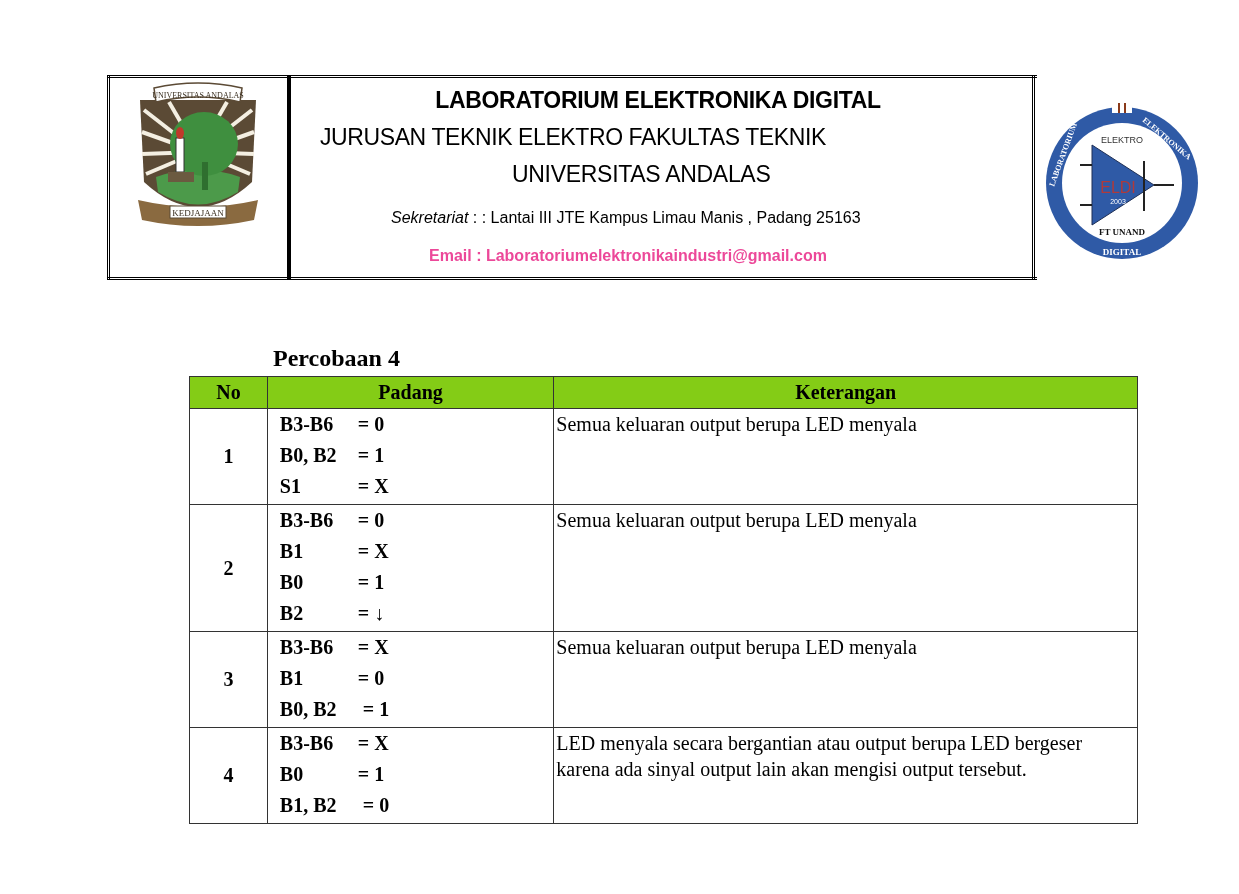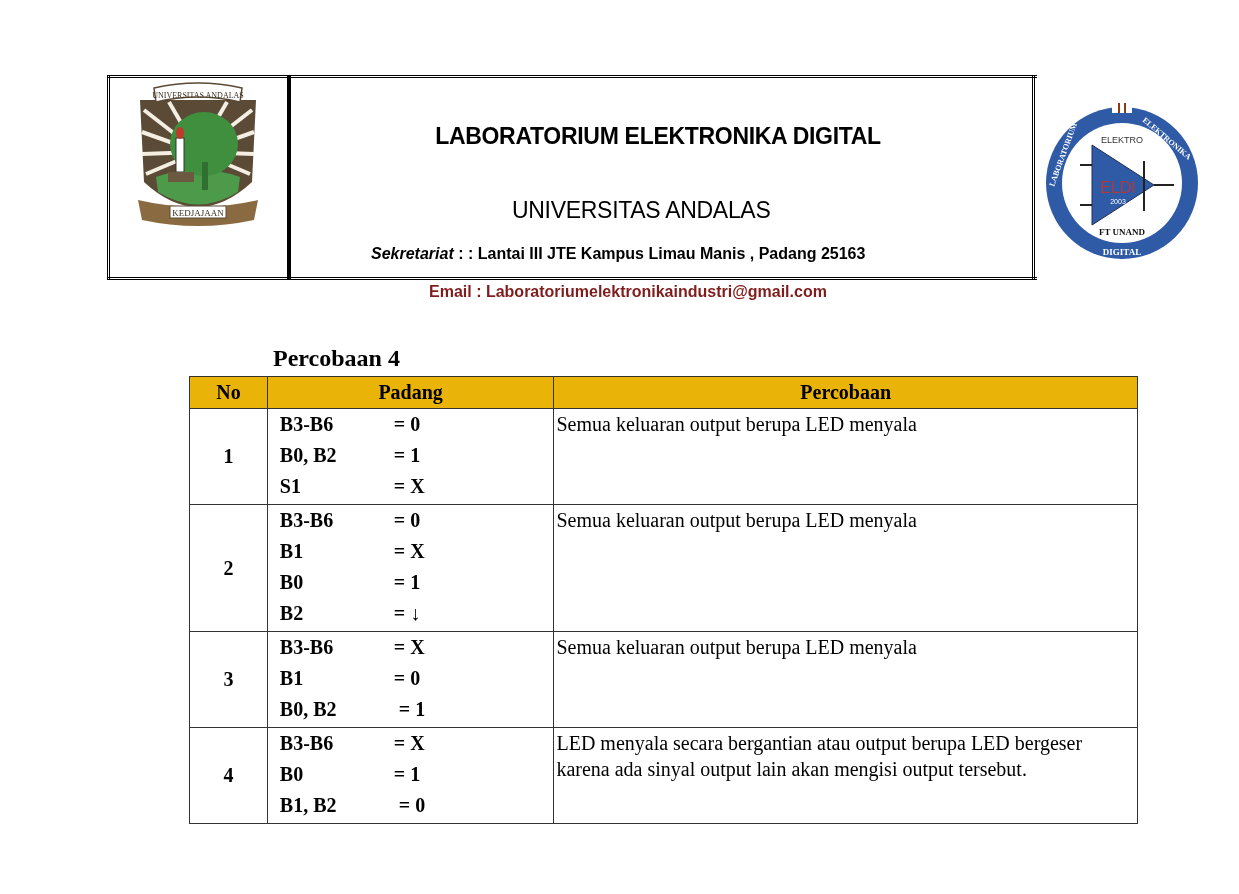--- a/index.html
+++ b/index.html
@@ -9,41 +9,41 @@
   .letterhead { position:absolute; left:107px; top:75px; width:920px; height:205px; }
   .lh-outer { position:absolute; left:0; top:0; right:-10px; bottom:0; border-top:3px double #000; border-bottom:3px double #000; }
   .lh-cell { position:absolute; top:0; bottom:0; border-left:3px double #000; }
   .cell-left { left:0; width:178px; border-right:3px double #000; }
   .cell-mid { left:180px; width:742px; border-right:3px double #000; }
   .cell-right { left:925px; width:220px; border-right:none; }
 
   .logo-unand { position:absolute; left:27px; top:7px; width:128px; height:150px; }
   .logo-lab { position:absolute; left:935px; top:28px; width:160px; height:160px; }
 
-  .lh-text { position:absolute; left:180px; width:742px; text-align:center; font-family:"Liberation Sans", sans-serif;margin-top:36px; }
+  .lh-text { position:absolute; left:180px; width:742px; text-align:center; font-family:"Liberation Sans", sans-serif; }
   .lh-title { top:12px; font-size:23px; font-weight:bold; letter-spacing:-0.3px; }
   .lh-sub1 { top:49px; font-size:23px; left:213px; text-align:left; width:auto; letter-spacing:-0.4px; }
   .lh-sub2 { top:86px; font-size:23px; left:405px; text-align:left; width:auto; letter-spacing:-0.3px; }
-  .lh-addr { top:134px; font-size:16px; font-weight:bold; left:264px; text-align:left; width:auto; }
+  .lh-addr { top:134px; font-size:16px; font-weight:normal; left:284px; text-align:left; width:auto; }
   .lh-addr i { font-style:italic; }
-  .lh-email { top:172px; font-size:16px; font-weight:bold; color:#7f1d1d; left:322px; text-align:left; width:auto; }
+  .lh-email { top:172px; font-size:16px; font-weight:bold; color:#ec4899; left:322px; text-align:left; width:auto; }
 
   
   .section-title { position:absolute; left:273px; top:345px; font-size:24px; font-weight:bold; }
 
   
   table.exp { position:absolute; left:189px; top:376px; border-collapse:collapse; width:949px; font-size:20px; }
   table.exp th, table.exp td { border:1.5px solid #333; padding:0; vertical-align:top; }
-  table.exp th { background:#eab308; font-weight:bold; height:31px; text-align:center; vertical-align:middle; }
+  table.exp th { background:#84cc16; font-weight:bold; height:31px; text-align:center; vertical-align:middle; }
   .col-no { width:77px; }
   .col-sw { width:286px; }
   .col-ket { width:584px; }
   td.no { font-weight:bold; text-align:center; vertical-align:middle !important; }
   td.sw { font-weight:bold; padding-left:12px !important; }
-  .sw-line { height:31px; line-height:31px; white-space:pre; display:flex;gap:36px; }
+  .sw-line { height:31px; line-height:31px; white-space:pre; display:flex; }
   .sw-key { display:inline-block; width:78px; }
   .sw-val { display:inline-block; }
   td.ket { padding:2px 2px 0 2px !important; line-height:26px; }
   tr.r1 td { height:93px; }
   tr.r2 td { height:124px; }
   tr.r3 td { height:93px; }
   tr.r4 td { height:93px; }
 </style>
 </head>
 <body>
@@ -75,20 +75,21 @@
     <ellipse cx="46" cy="51" rx="4" ry="6" fill="#c0392b"></ellipse>
     <rect x="34" y="90" width="26" height="10" fill="#6b5a40"></rect>
     <path d="M20 6 Q64 -4 108 6 L106 20 Q64 10 22 20 Z" fill="#ffffff" stroke="#5b4a35" stroke-width="1.5"></path>
     <text x="64" y="16" font-size="8" text-anchor="middle" font-family="Liberation Serif, serif" fill="#3a2f20">UNIVERSITAS ANDALAS</text>
     <path d="M4 118 Q64 132 124 118 L120 138 Q64 150 8 138 Z" fill="#8a6a40"></path>
     <rect x="36" y="124" width="56" height="12" fill="#ffffff" stroke="#5b4a35"></rect>
     <text x="64" y="134" font-size="9" text-anchor="middle" font-family="Liberation Serif, serif" fill="#3a2f20">KEDJAJAAN</text>
   </svg>
 
   <div class="lh-text lh-title">LABORATORIUM ELEKTRONIKA DIGITAL</div>
+  <div class="lh-text lh-sub1">JURUSAN TEKNIK ELEKTRO FAKULTAS TEKNIK</div>
   <div class="lh-text lh-sub2">UNIVERSITAS ANDALAS</div>
   <div class="lh-text lh-addr"><i>Sekretariat</i><span> : : Lantai III JTE Kampus Limau Manis , Padang 25163</span></div>
   <div class="lh-text lh-email">Email : Laboratoriumelektronikaindustri@gmail.com</div>
 
   <svg class="logo-lab" viewBox="0 0 160 160">
     <circle cx="80" cy="80" r="76" fill="#2f5aa6"></circle>
     <circle cx="80" cy="80" r="60" fill="#ffffff"></circle>
     <rect x="70" y="0" width="20" height="10" fill="#ffffff"></rect>
     <line x1="77" y1="0" x2="77" y2="10" stroke="#8a3a1a" stroke-width="2"></line>
     <line x1="83" y1="0" x2="83" y2="10" stroke="#8a3a1a" stroke-width="2"></line>
@@ -107,21 +108,21 @@
   </svg>
 </div>
 
 <div class="section-title">Percobaan 4</div>
 
 <table class="exp">
   <thead>
     <tr>
       <th class="col-no">No</th>
       <th class="col-sw">Padang</th>
-      <th class="col-ket">Percobaan</th>
+      <th class="col-ket">Keterangan</th>
     </tr>
   </thead>
   <tbody>
     <tr class="r1">
       <td class="no">1</td>
       <td class="sw">
         <div class="sw-line"><span class="sw-key">B3-B6</span><span class="sw-val">= 0</span></div>
         <div class="sw-line"><span class="sw-key">B0, B2</span><span class="sw-val">= 1</span></div>
         <div class="sw-line"><span class="sw-key">S1</span><span class="sw-val">= X</span></div>
       </td>

